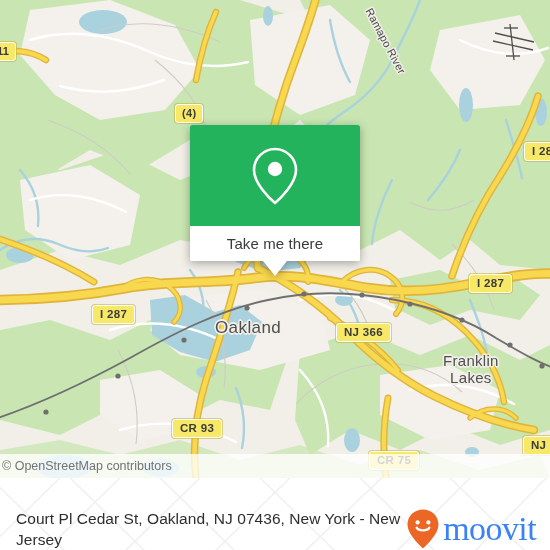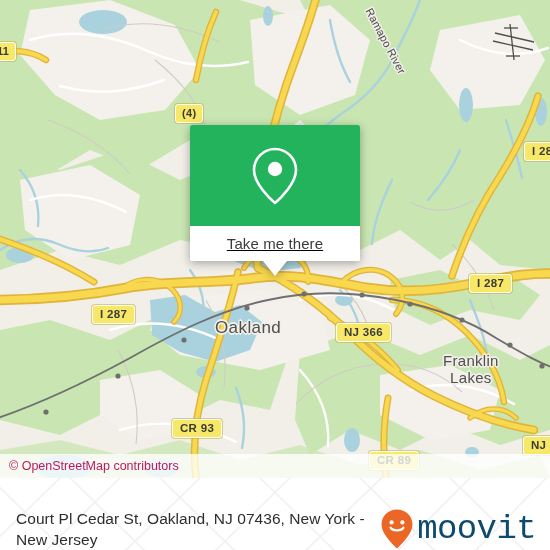--- a/index.html
+++ b/index.html
@@ -50,30 +50,30 @@
   }
   .shield.small{font-size:11px;padding:2px 6px 3px 6px;}
 
   
   #attrib{
     position:absolute;left:0;bottom:0;width:550px;height:24px;
     background:rgba(255,255,255,.78);
     display:flex;align-items:center;
   }
   #attrib span{
-    font-size:12.5px;color:#be185d;padding-left:9px;
+    font-size:12.5px;color:#737373;padding-left:2px;
     font-family:"Liberation Sans","DejaVu Sans",sans-serif;
   }
 
   
   #popup{
     position:absolute;left:190px;top:125px;width:170px;
     filter:drop-shadow(0 2px 5px rgba(0,0,0,.33));
   }
-  #popup-inner{position:relative;background:#ffffff;border-radius:2px;overflow:hidden;text-decoration:underline;}
+  #popup-inner{position:relative;background:#ffffff;border-radius:2px;overflow:hidden;}
   #popup-green{
     height:101px;background:#23b35d;
     display:flex;align-items:center;justify-content:center;
   }
   #popup-label{
     height:35px;background:#ffffff;
     display:flex;align-items:center;justify-content:center;
     font-size:15px;color:#3a3a3a;letter-spacing:.1px;
   }
   #popup-tail{
@@ -92,22 +92,22 @@
   #footer-row{
     position:relative;height:72px;display:flex;align-items:flex-end;
     justify-content:space-between;padding:0 14px 0 16px;box-sizing:border-box;
   }
   #address{
     font-size:15.5px;color:#2e2e2e;line-height:21px;max-width:390px;
     letter-spacing:.05px;
   }
   #brand{display:flex;align-items:center;gap:3px;flex:0 0 auto;}
   #brand-word{
-    font-size:34px;color:#0c4a6e;letter-spacing:-.6px;line-height:34px;
-    font-family:Liberation Mono, monospace;
+    font-size:34px;color:#3b82f6;letter-spacing:-.6px;line-height:34px;
+    font-family:Liberation Serif, serif;
   }
 </style>
 </head>
 <body>
 
 <div id="app">
 
   <div id="map">
 
     <svg width="550" height="478" viewBox="0 0 550 478">
@@ -307,21 +307,21 @@
     <div class="shield" style="left:524px;top:142px;">I 28</div>
 
     <div class="shield" style="left:92px;top:305px;">I 287</div>
 
     <div class="shield" style="left:469px;top:274px;">I 287</div>
 
     <div class="shield" style="left:336px;top:323px;">NJ 366</div>
 
     <div class="shield" style="left:172px;top:419px;">CR 93</div>
 
-    <div class="shield" style="left:369px;top:451px;">CR 89</div>
+    <div class="shield" style="left:369px;top:451px;">CR 75</div>
 
     <div class="shield" style="left:523px;top:436px;">NJ 20</div>
 
     <div id="attrib">
       <span>© OpenStreetMap contributors</span>
     </div>
   </div>
 
   <div id="popup">
     <div id="popup-inner">

